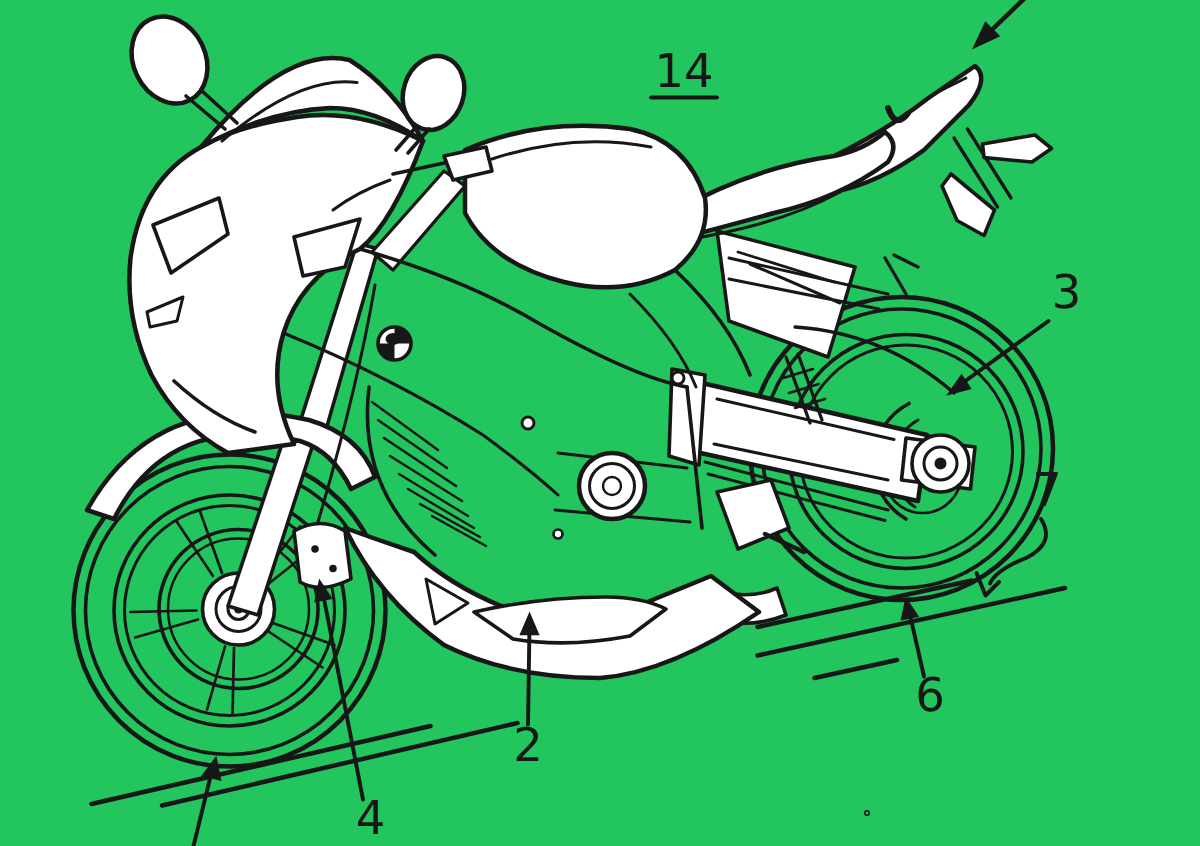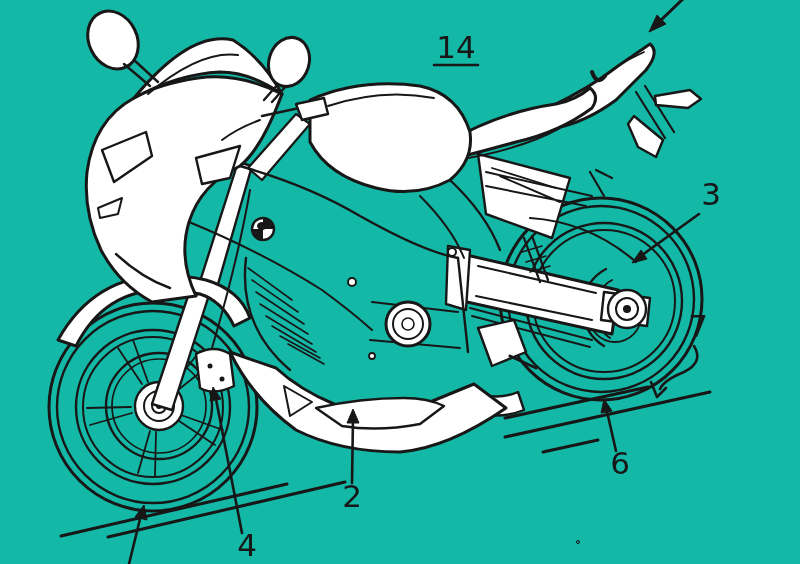--- a/index.html
+++ b/index.html
@@ -1,16 +1,16 @@
 <!DOCTYPE html>
 <html><head>
 <meta charset="utf-8">
 <style>
   html,body{margin:0;padding:0;background:#ffffff;}
-  .stage{position:relative;width:800px;height:564px;background:#14b8a6;overflow:hidden;
+  .stage{position:relative;width:800px;height:564px;background:#22c55e;overflow:hidden;
          font-family:"DejaVu Sans",sans-serif;}
   svg{display:block;}
   .art path,.art line,.art circle,.art ellipse,.art polyline{
       stroke:#171717;fill:none;stroke-linecap:round;stroke-linejoin:round;}
   .fw{fill:#ffffff !important;}
   .fi{fill:#171717 !important;stroke:none !important;}
   .callouts path,.callouts line,.callouts polyline{stroke:#171717;fill:none;
       stroke-linecap:round;stroke-linejoin:round;}
   .callouts polygon{fill:#171717;stroke:#171717;}
   .lbl{font-family:"DejaVu Sans",sans-serif;font-size:31px;fill:#171717;

